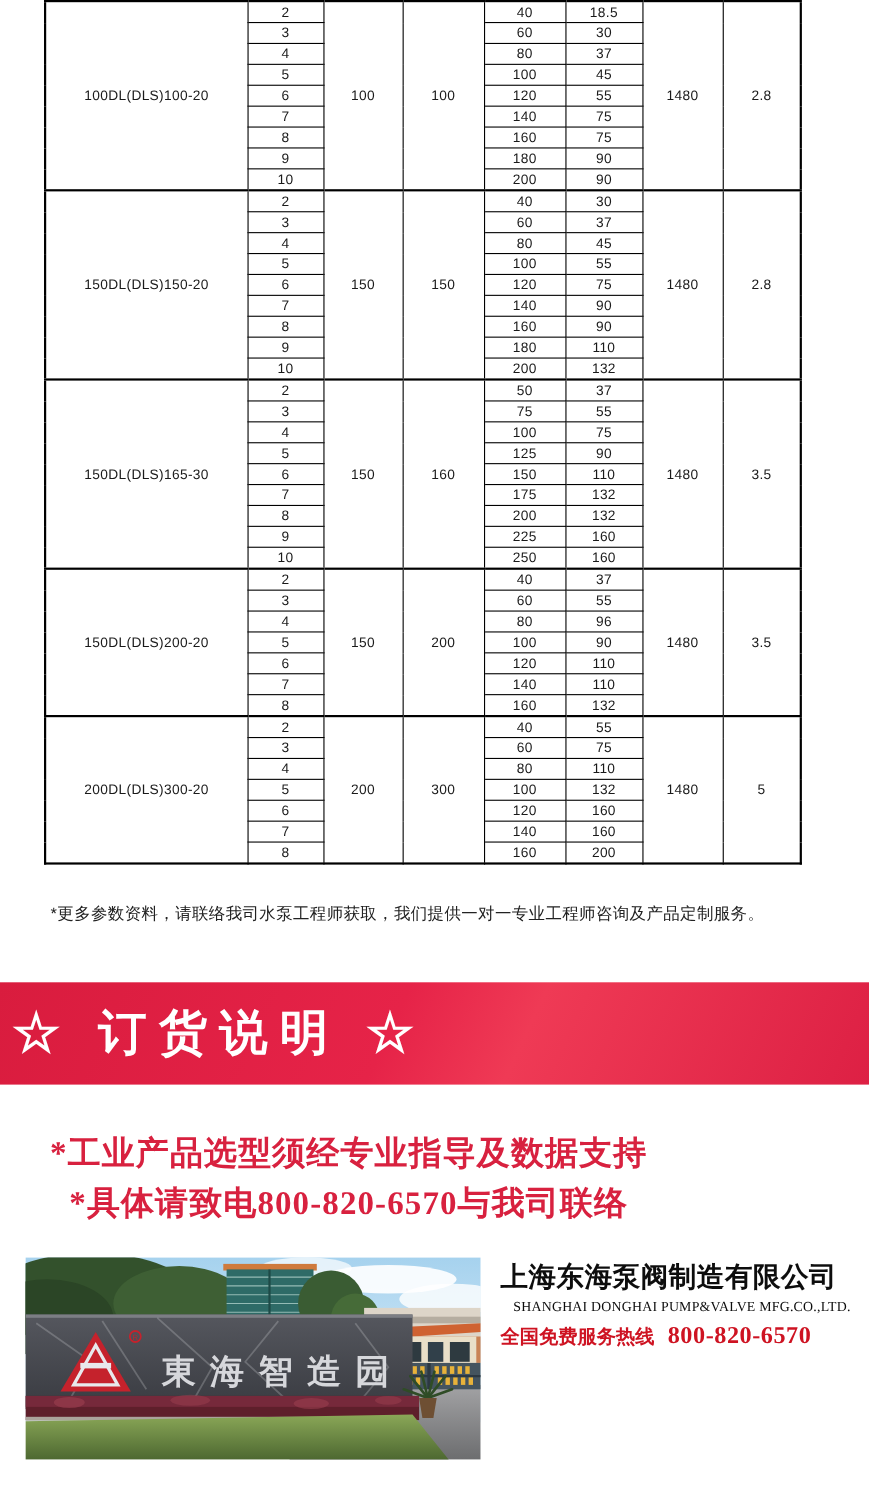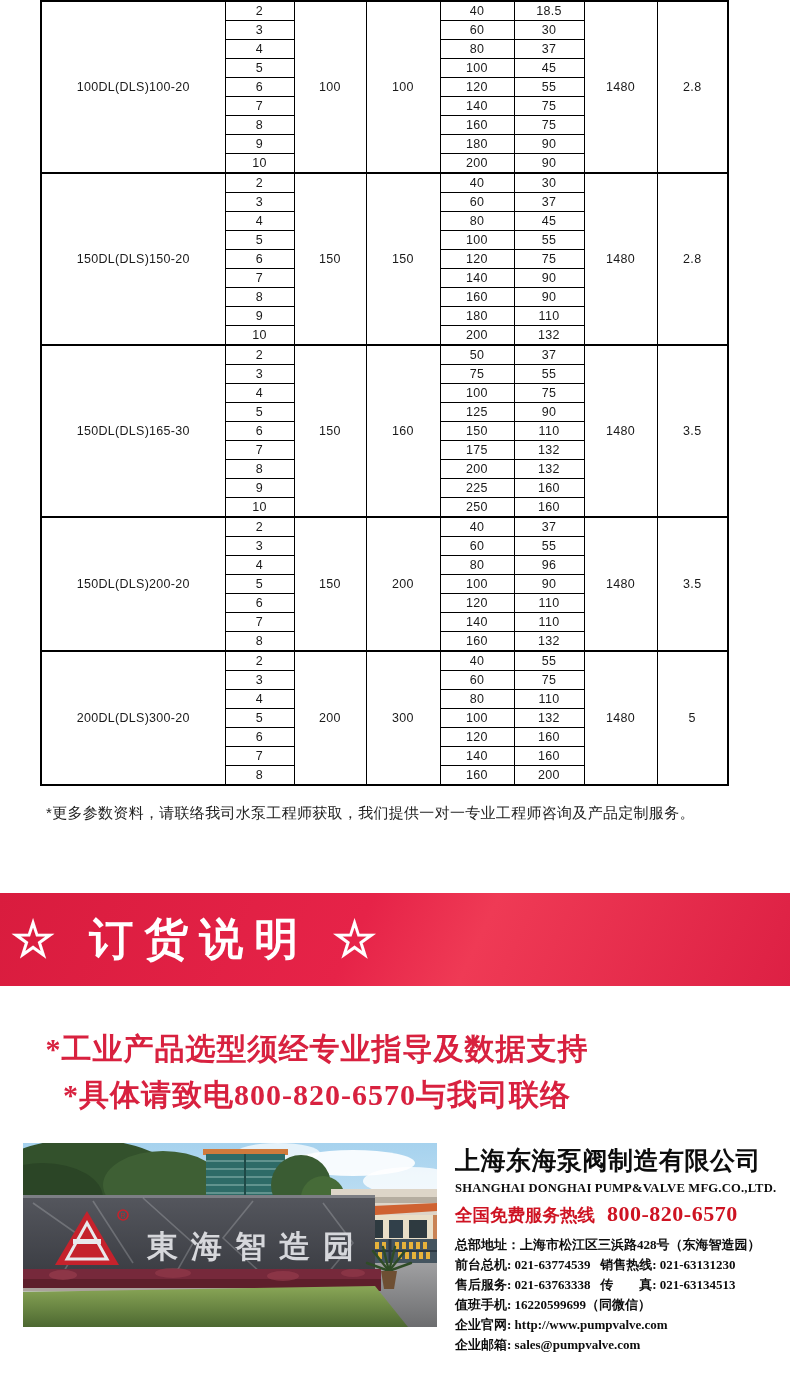--- a/index.html
+++ b/index.html
@@ -8,21 +8,21 @@
 
   
   .spec-table{position:absolute;left:40px;top:0;width:687px;border-collapse:collapse;
               table-layout:fixed;border:2px solid #000;}
   .spec-table td{border:1px solid #000;text-align:center;vertical-align:middle;
                  padding:0;height:18px;font-size:12.5px;line-height:1;color:#1a1a1a;
                  font-family:"Liberation Sans",sans-serif;letter-spacing:0.3px;}
   .spec-table tr.group-start td{border-top:2px solid #000;}
 
   
-  .footnote{position:absolute;left:46px;top:804px;font-size:15px;color:#222;
+  .footnote{position:absolute;left:46px;top:821px;font-size:15px;color:#222;
             letter-spacing:0.3px;}
 
   
   .banner{position:absolute;left:0;top:893px;width:790px;height:93px;
           background:linear-gradient(115deg,#d91c3e 0%,#e62348 45%,#ef3a55 60%,#dd2044 100%);
           display:flex;align-items:center;}
   .banner-text{color:#fff;font-size:44px;font-weight:900;letter-spacing:11px;
                font-family:"Liberation Sans",sans-serif;text-indent:11px;}
 
   
@@ -30,22 +30,22 @@
   .advisory-line{font-family:"Liberation Serif",serif;font-weight:700;color:#d8213f;
                  font-size:30px;line-height:46px;letter-spacing:1px;}
 
   
   .photo{position:absolute;left:23px;top:1143px;width:496px;height:184px;overflow:hidden;}
   .photo svg{display:block;}
 
   .company{position:absolute;left:455px;top:1144px;width:330px;}
   .company-name-cn{font-size:25px;font-weight:900;color:#0d0d0d;white-space:nowrap;
                    font-family:"Liberation Sans",sans-serif;letter-spacing:0.5px;}
-  .company-name-en{font-size:12.6px;font-weight:700;margin-top:4px;white-space:nowrap;
-                   font-family:"Liberation Serif",serif;color:#0d0d0d;letter-spacing:0.2px;}
+  .company-name-en{font-size:12.6px;font-weight:400;margin-top:4px;white-space:nowrap;
+                   font-family:"Liberation Serif",serif;color:#0d0d0d;letter-spacing:0.2px;text-align:center;}
   .hotline{margin-top:5px;white-space:nowrap;color:#ce1322;
            font-family:"Liberation Serif",serif;font-weight:700;}
   .hotline-label{font-size:17.5px;}
   .hotline-number{font-size:22px;margin-left:8px;letter-spacing:0.5px;}
   .contacts{margin-top:8px;}
   .contact-line{font-family:"Liberation Serif",serif;font-weight:700;font-size:13px;
                 line-height:20px;color:#0d0d0d;white-space:pre;}
 </style>
 </head>
 <body>
@@ -445,23 +445,15 @@
     </svg>
   </div>
 
   <div class="company">
     <div class="company-name-cn">上海东海泵阀制造有限公司</div>
     <div class="company-name-en">SHANGHAI DONGHAI PUMP&amp;VALVE MFG.CO.,LTD.</div>
     <div class="hotline">
       <span class="hotline-label">全国免费服务热线</span>
       <span class="hotline-number">800-820-6570</span>
     </div>
-    <div class="contacts" id="contacts">
-        <div class="contact-line">总部地址：上海市松江区三浜路428号（东海智造园）</div>
-        <div class="contact-line">前台总机: 021-63774539   销售热线: 021-63131230</div>
-        <div class="contact-line">售后服务: 021-63763338   传　　真: 021-63134513</div>
-        <div class="contact-line">值班手机: 16220599699（同微信）</div>
-        <div class="contact-line">企业官网: http://www.pumpvalve.com</div>
-        <div class="contact-line">企业邮箱: sales@pumpvalve.com</div>
-      </div>
   </div>
 
 </div>
 
 </body></html>

